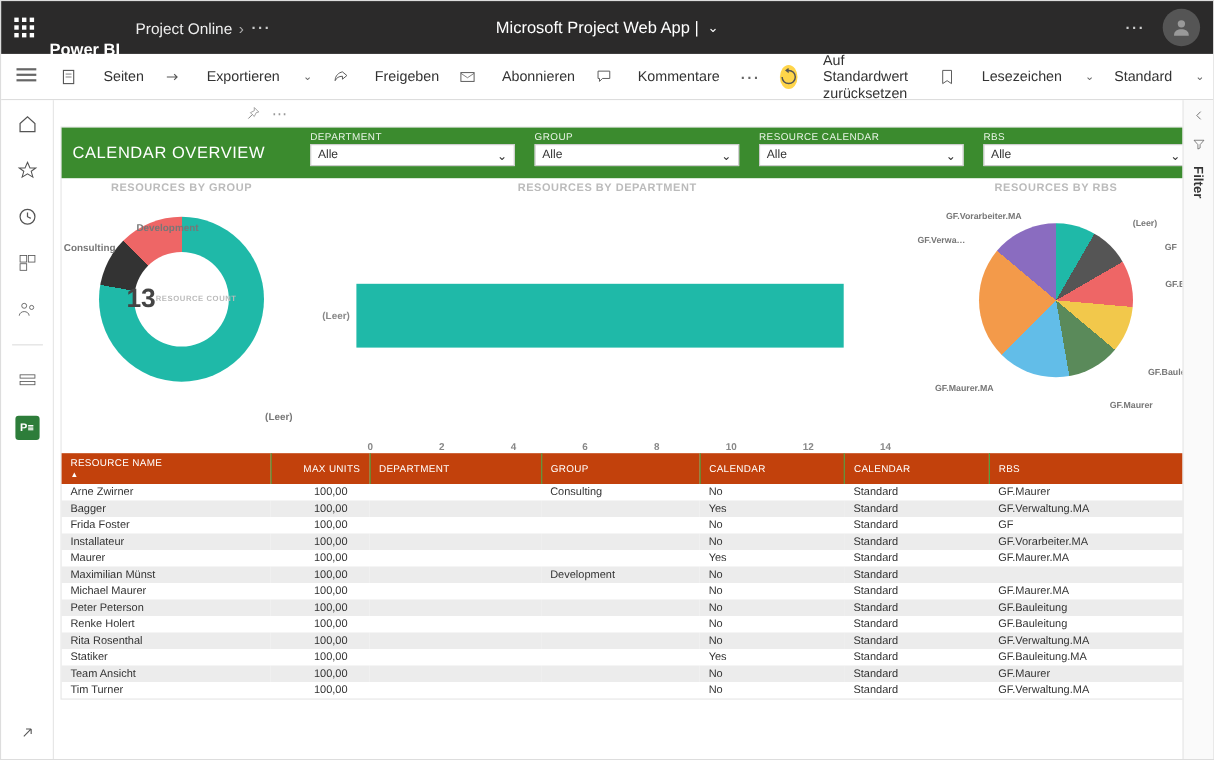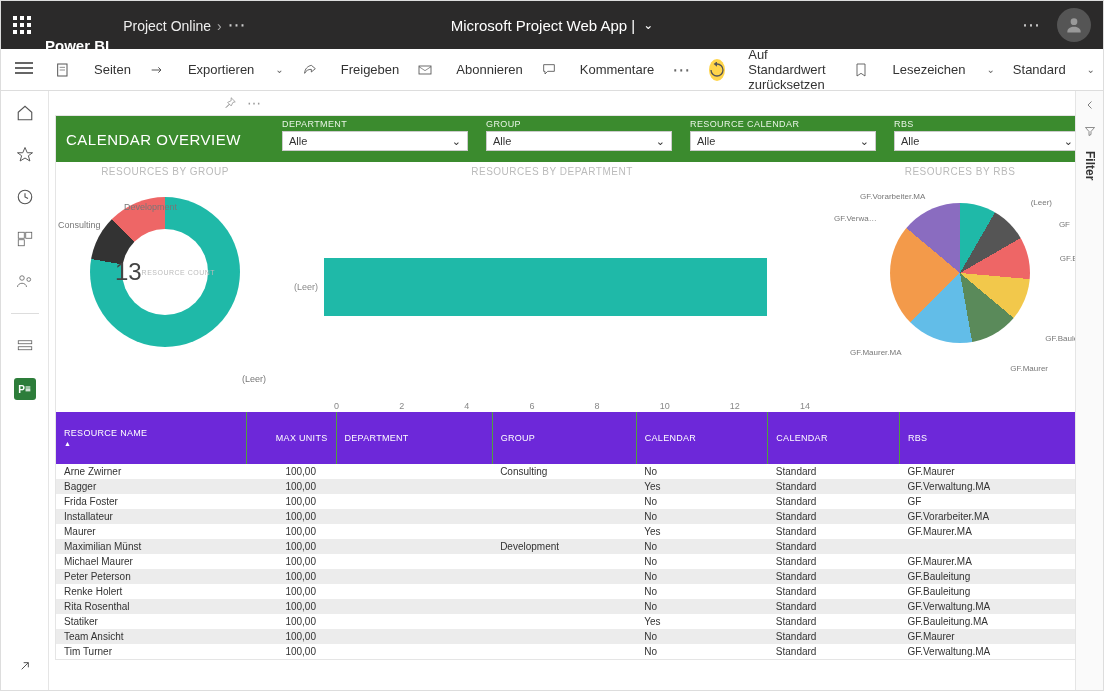--- a/index.html
+++ b/index.html
@@ -42,21 +42,21 @@
   .pin-row svg { width:14px; height:14px; }
   
   .report { margin:0 12px 0 6px; border:1px solid #e5e5e5; }
   .green-header { height:46px; background:#3b8b2e; color:#fff; display:flex; align-items:stretch; }
   .title-cell { width:218px; display:flex; align-items:center; padding-left:10px; font-size:15px; letter-spacing:.5px; }
   .filter-cell { flex:1; display:flex; flex-direction:column; padding:3px 10px 4px 8px; }
   .filter-cell label { font-size:9px; letter-spacing:.4px; color:#e9f4e6; }
   .filter-select { background:#fff; height:20px; border:1px solid #ccc; display:flex; align-items:center; justify-content:space-between; padding:0 6px; color:#333; font-size:11px; margin-top:2px; cursor:pointer; }
   
   .charts-row { display:flex; height:250px; }
-  .chart-box { position:relative; }
+  .chart-box { position:relative;font-weight:bold; }
   .chart-box.c1 { width:218px; }
   .chart-box.c2 { flex:1; }
   .chart-box.c3 { width:260px; }
   .chart-title { text-align:center; font-size:10px; color:#bbb; letter-spacing:.5px; padding-top:4px; }
   
   
   .donut { width:150px; height:150px; border-radius:50%; margin:20px auto 0; position:relative;
     background: conic-gradient(#1fb9a8 0deg 280deg, #333 280deg 315deg, #e66 315deg 360deg); }
   .donut::after { content:""; position:absolute; inset:32px; background:#fff; border-radius:50%; }
   .donut-center { position:absolute; inset:0; display:flex; flex-direction:row; align-items:center; justify-content:center; z-index:1; }
@@ -79,21 +79,21 @@
       #e66 60deg 95deg,
       #f2c84b 95deg 130deg,
       #5a8a5a 130deg 170deg,
       #62bde8 170deg 225deg,
       #f39a4a 225deg 310deg,
       #8a6cc0 310deg 360deg); }
   .pie-label { position:absolute; font-size:8px; color:#777; white-space:nowrap; }
   
   
   .dtable { width:100%; border-collapse:collapse; font-size:10px; }
-  .dtable thead th { background:#6d28d9; color:#fff; font-weight:400; text-align:left; padding:16px 8px; border-right:1px solid #4fa03f; font-size:9px; letter-spacing:.3px; }
+  .dtable thead th { background:#c2410c; color:#fff; font-weight:400; text-align:left; padding:4px 8px; border-right:1px solid #4fa03f; font-size:9px; letter-spacing:.3px; }
   .dtable tbody td { padding:2px 8px; }
   .dtable tbody tr:nth-child(even) td { background:#ececec; }
   .col-units { text-align:right; padding-right:20px !important; }
   
   
   .filter-tab { position:absolute; right:0; top:0; bottom:0; width:28px; border-left:1px solid #e5e5e5; background:#fafafa; display:flex; flex-direction:column; align-items:center; padding-top:8px; gap:14px; }
   .filter-tab .vtext { writing-mode:vertical-rl; font-size:12px; font-weight:600; color:#333; }
   .filter-tab svg { width:12px; height:12px; }
 </style>
 </head>

